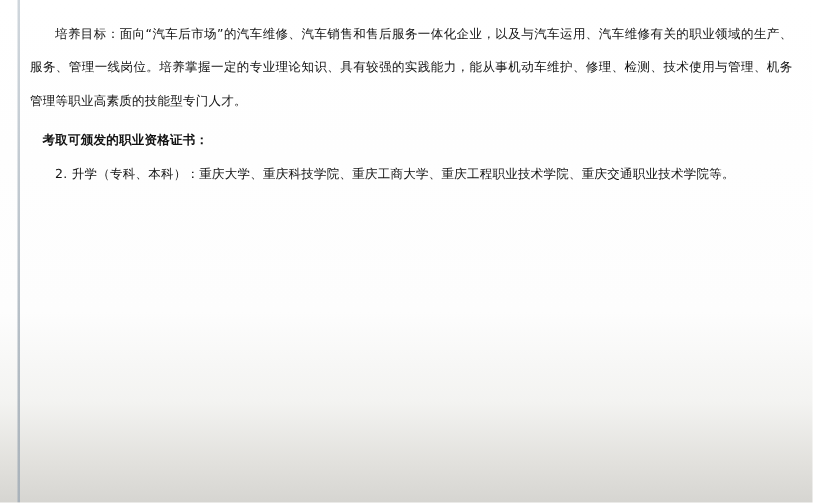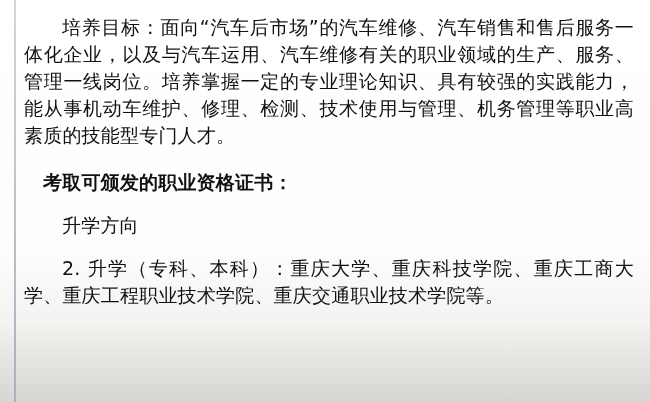--- a/index.html
+++ b/index.html
@@ -37,41 +37,41 @@
   }
   .section-title {
     color: #1f7fc4;
     font-size: 16.5px;
     font-weight: bold;
     letter-spacing: 1px;
     margin: 6px 0 6px 16px;
     line-height: 24px;
   }
   .para {
-    font-size: 19px;
+    font-size: 10px;
     line-height: 27px;
     color: #111111;
     text-align: justify;
     margin: 0;
     letter-spacing: 0.2px;
   }
   .indent2 {
     text-indent: 2em;
   }
   .indent1 {
     text-indent: 1em;
   }
   .bold {
     font-weight: bold;
   }
   .block {
     margin-top: 4px;
   }
   .tight {
-    margin-top: 16px;
+    margin-top: 0;
   }
   .gap-sm {
     height: 4px;
   }
 </style>
 </head>
 <body>
 
 <div class="page">
 
@@ -80,19 +80,18 @@
   <div class="content">
 
 
     <p class="para indent2 block">培养目标：面向“汽车后市场”的汽车维修、汽车销售和售后服务一体化企业，以及与汽车运用、汽车维修有关的职业领域的生产、服务、管理一线岗位。培养掌握一定的专业理论知识、具有较强的实践能力，能从事机动车维护、修理、检测、技术使用与管理、机务管理等职业高素质的技能型专门人才。</p>
 
     <div class="gap-sm"></div>
 
     <p class="para indent1 bold tight">考取可颁发的职业资格证书：</p>
 
 
-    <p class="para indent2 tight">升学方向</p>
 
 
     <p class="para indent2 tight">2. 升学（专科、本科）：重庆大学、重庆科技学院、重庆工商大学、重庆工程职业技术学院、重庆交通职业技术学院等。</p>
 
   </div>
 </div>
 
 </body></html>

